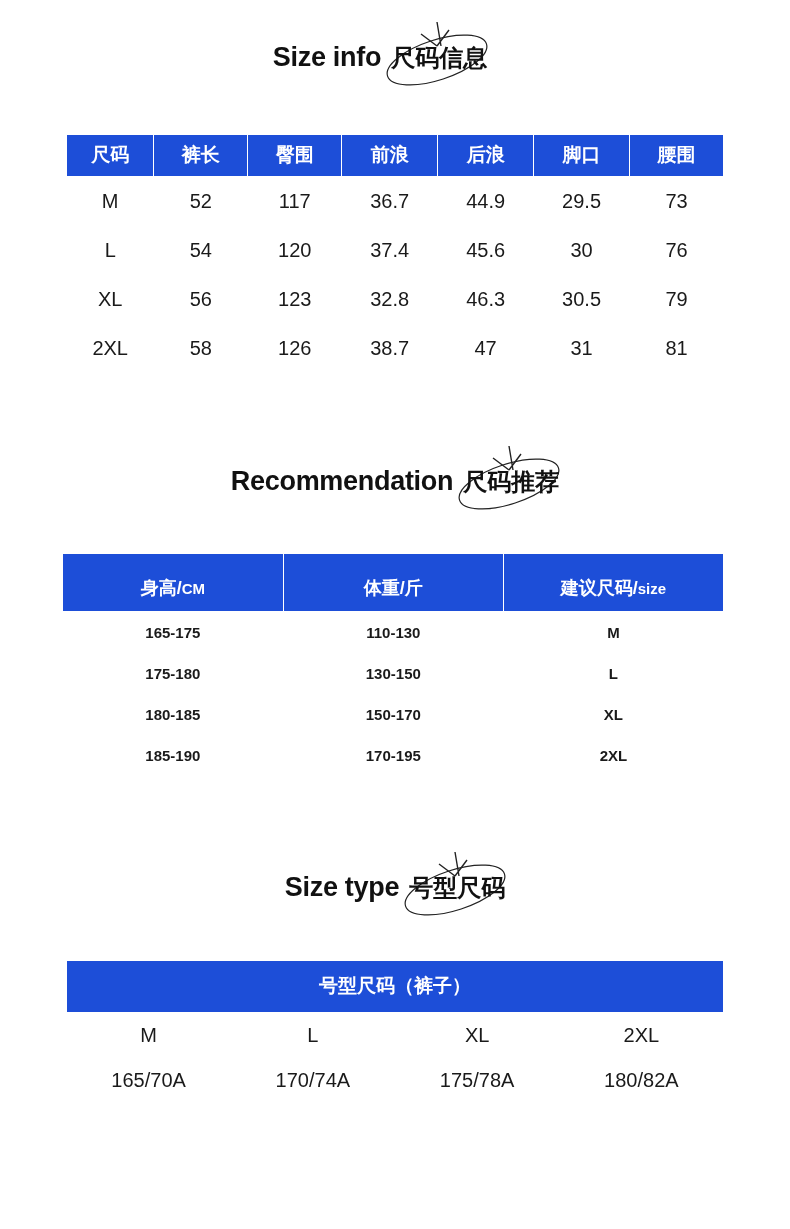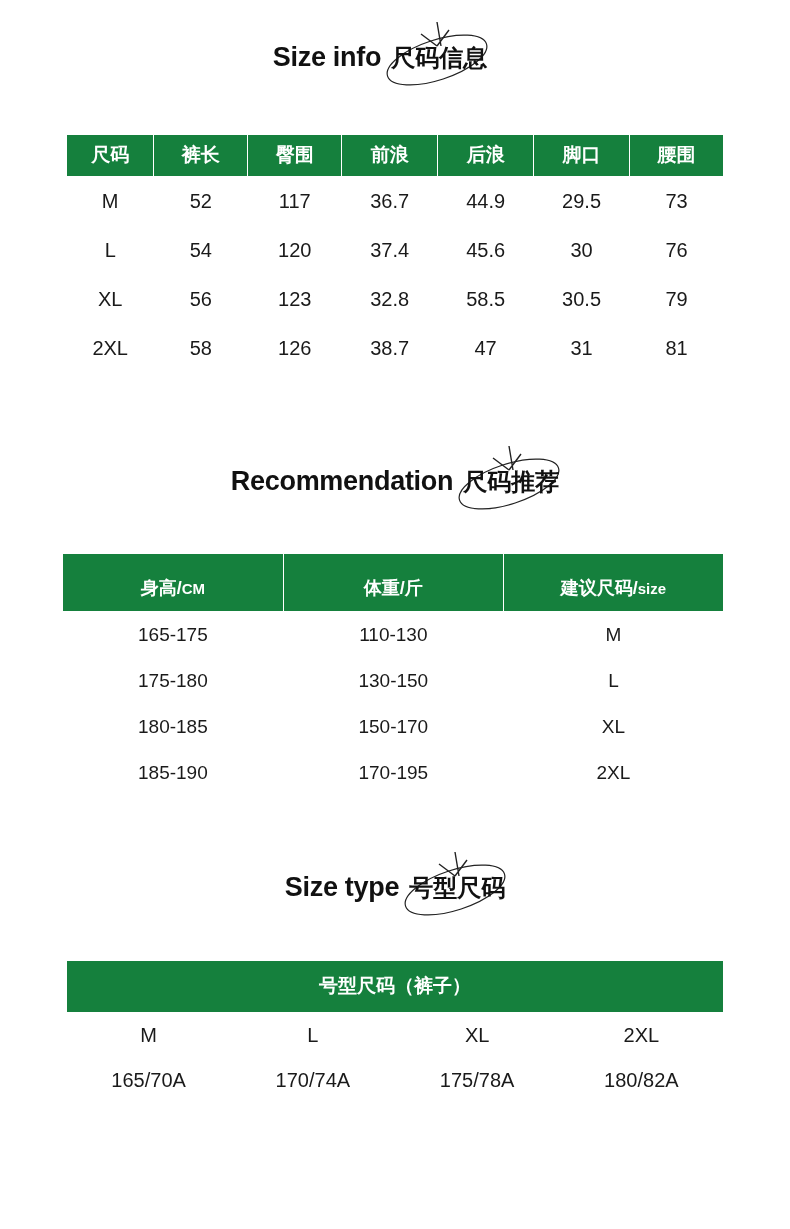--- a/index.html
+++ b/index.html
@@ -54,21 +54,21 @@
     z-index: 1;
     pointer-events: none;
   }
 
   
   table {
     border-collapse: collapse;
     table-layout: fixed;
   }
   .hdr-cell {
-    background: #15803d;
+    background: #1d4ed8;
     color: #ffffff;
     font-size: 19px;
     font-weight: bold;
     text-align: center;
     border: 1.5px solid #ffffff;
     padding: 7px 0 8px 0;
   }
   .body-cell {
     text-align: center;
     font-size: 20px;
@@ -95,22 +95,23 @@
     width: 662px;
   }
   #recommendation-table .hdr-cell {
     font-size: 18px;
     padding: 22px 0 11px 0;
   }
   #recommendation-table .hdr-cell .unit-small {
     font-size: 15px;
   }
   #recommendation-table .body-cell {
-    font-size: 19px;
+    font-size: 15px;
     padding: 12px 0;
+    font-weight: bold;
   }
 
   
   #size-type-table {
     position: absolute;
     left: 66px;
     top: 960px;
     width: 658px;
   }
   #size-type-table .hdr-cell {
@@ -179,21 +180,21 @@
         <td class="body-cell">37.4</td>
         <td class="body-cell">45.6</td>
         <td class="body-cell">30</td>
         <td class="body-cell">76</td>
       </tr>
       <tr>
         <td class="body-cell">XL</td>
         <td class="body-cell">56</td>
         <td class="body-cell">123</td>
         <td class="body-cell">32.8</td>
-        <td class="body-cell">58.5</td>
+        <td class="body-cell">46.3</td>
         <td class="body-cell">30.5</td>
         <td class="body-cell">79</td>
       </tr>
       <tr>
         <td class="body-cell">2XL</td>
         <td class="body-cell">58</td>
         <td class="body-cell">126</td>
         <td class="body-cell">38.7</td>
         <td class="body-cell">47</td>
         <td class="body-cell">31</td>

